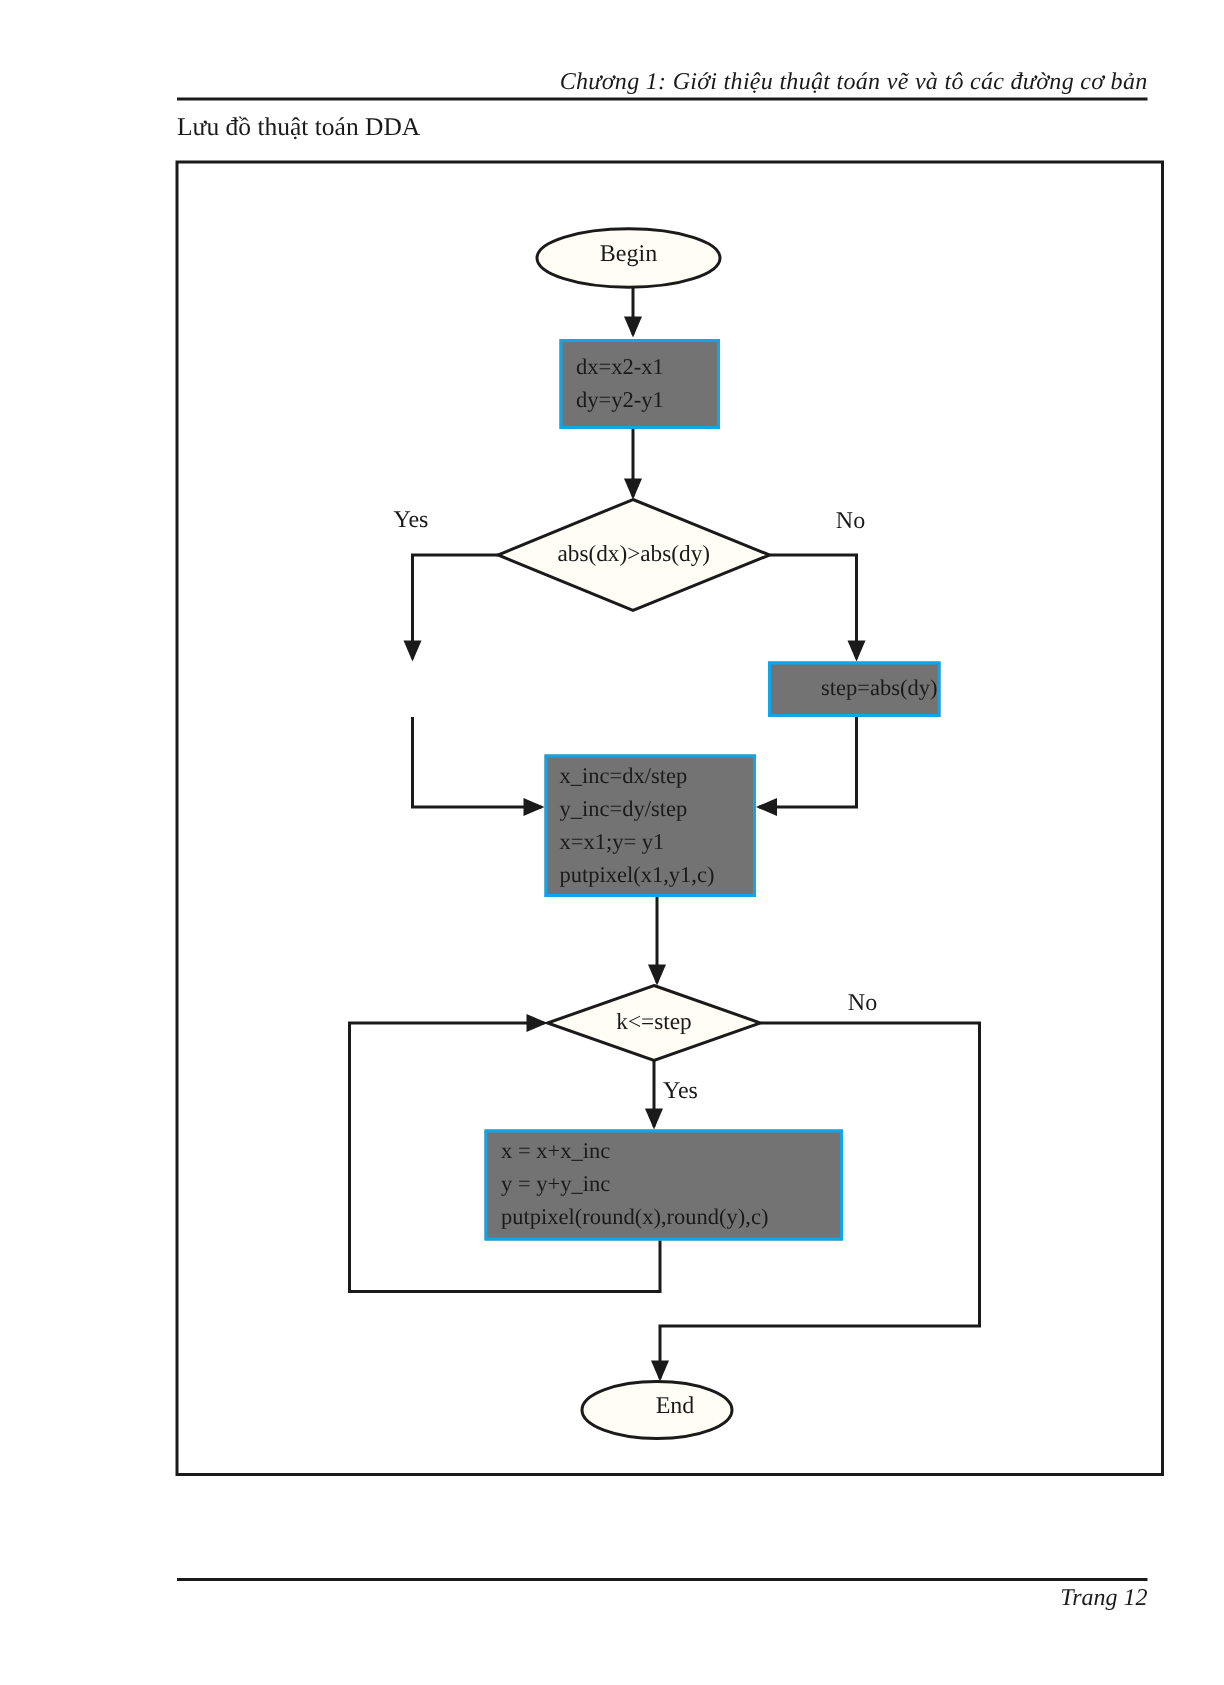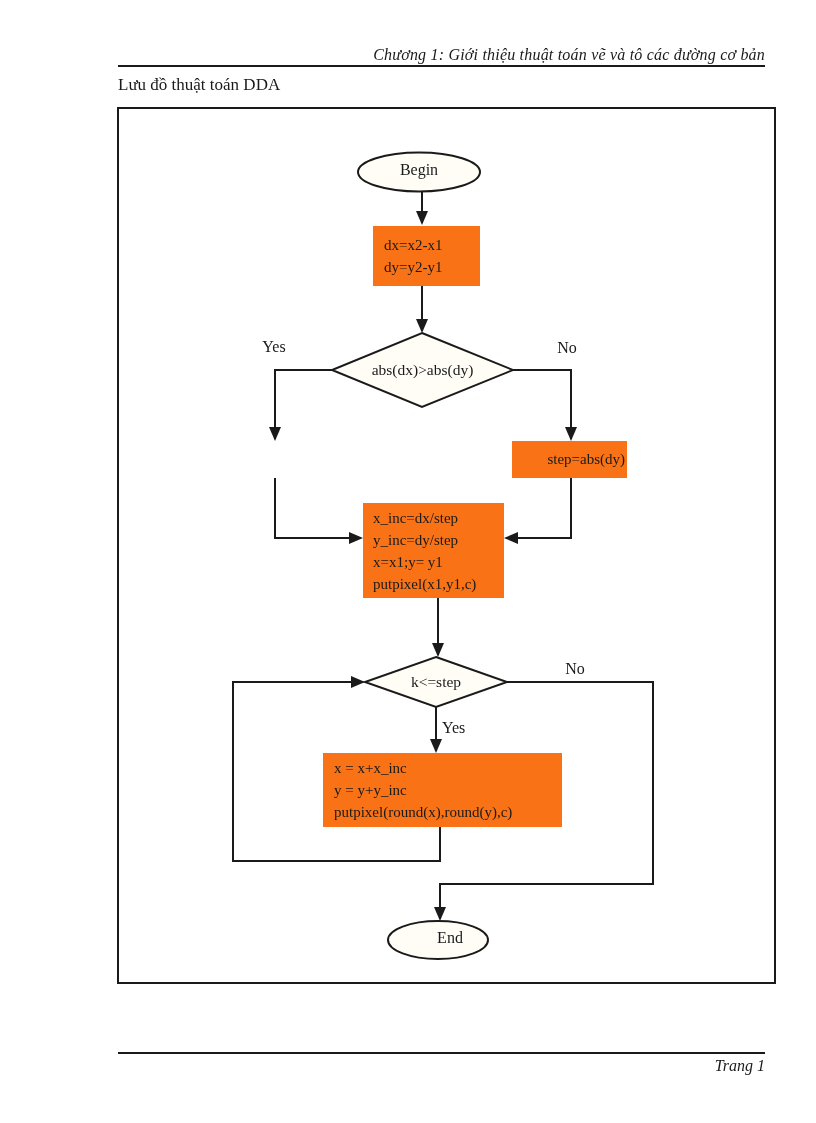--- a/index.html
+++ b/index.html
@@ -62,22 +62,22 @@
     left: 0; top: 0;
     width: 816px; height: 1123px;
   }
   svg .shape { fill: #fffdf6; stroke: #1a1a1a; stroke-width: 2; }
   svg .ln { fill: none; stroke: #1a1a1a; stroke-width: 2; }
   svg marker path { fill: #1a1a1a; stroke: none; }
 
   
   .fc-box {
     position: absolute;
-    border: 2px solid #f97316;
-    background: #f97316;
+    border: 2px solid #0ea5e9;
+    background: #737373;
     font-size: 15px;
     line-height: 22px;
   }
   .fc-box .bline { white-space: nowrap; }
   .box-init   { left: 373px; top: 226px; width: 107px; height: 60px; padding: 6px 0 0 9px; }
   .box-stepdx { left: 217px; top: 441px; width: 115px; height: 37px; text-align: center; line-height: 33px; }
   .box-stepdy { left: 512px; top: 441px; width: 115px; height: 37px; text-align: right; line-height: 33px; }
   .box-setup  { left: 363px; top: 503px; width: 141px; height: 95px; padding: 2px 0 0 8px; }
   .box-loop   { left: 323px; top: 753px; width: 239px; height: 74px; padding: 2px 0 0 9px; }
 
@@ -167,15 +167,15 @@
   <div class="node-label lbl-d1">abs(dx)&gt;abs(dy)</div>
   <div class="node-label lbl-d2">k&lt;=step</div>
   <div class="node-label lbl-end">End</div>
 
   <div class="branch-label lbl-yes1">Yes</div>
   <div class="branch-label lbl-no1">No</div>
   <div class="branch-label lbl-no2">No</div>
   <div class="branch-label lbl-yes2">Yes</div>
 
   <div class="footer-rule"></div>
-  <div class="footer-page">Trang 1</div>
+  <div class="footer-page">Trang 12</div>
 
 </div>
 
 </body></html>

